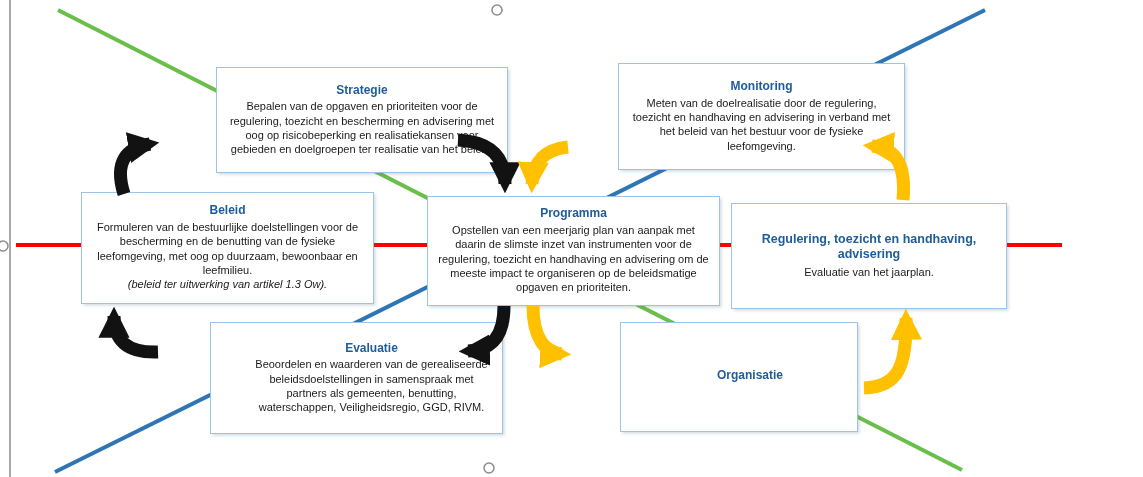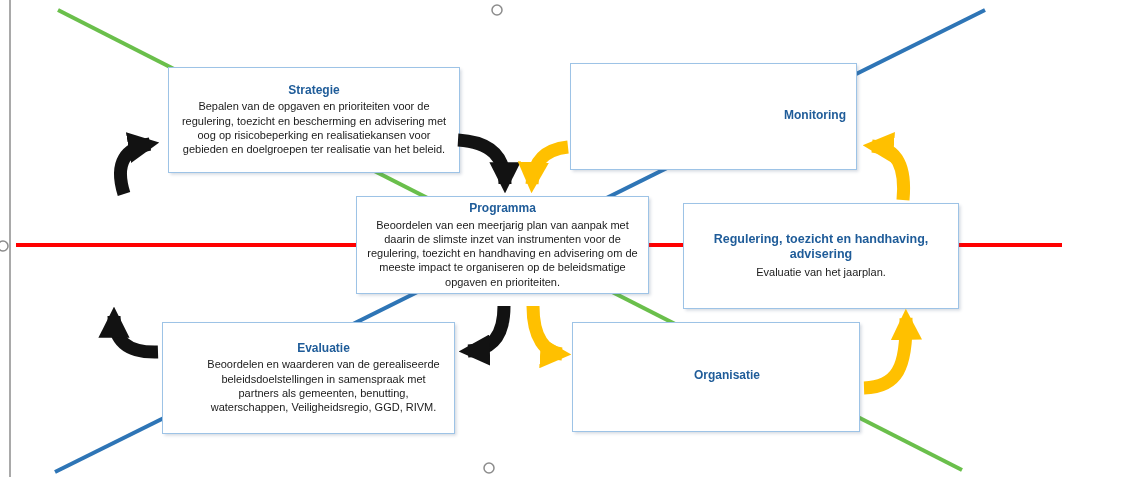--- a/index.html
+++ b/index.html
@@ -25,61 +25,67 @@
 
   .handle { fill:#ffffff; stroke: var(--handle-gray, #8c8c8c); stroke-width:1.5; }
   .border-line { stroke: var(--handle-gray, #8c8c8c); stroke-width:1.5; }
 
   .box {
     position:absolute; z-index:2; background:#ffffff;
     border:1px solid var(--box-border, #9dc3e6);
     box-shadow:1.5px 1.5px 3px rgba(80,100,130,0.25);
     display:flex; flex-direction:column; justify-content:center;
     text-align:center; padding:4px 10px; box-sizing:border-box;
-    color:#1a1a1a; font-size:11px; line-height:1.3;
+    color:#1a1a1a; font-size:11px; line-height:1.3;margin-left:48px;
   }
   .box .title {
     color: var(--title-blue, #1f5c99);
     font-weight:bold; font-size:12px; line-height:1.15; margin-bottom:2px;
   }
   .box .note { font-style:italic; }
 
   #box-strategie   { left:168px; top:67px;  width:292px; height:106px; }
-  #box-monitoring  { left:570px; top:63px;  width:287px; height:107px;align-items:flex-end; }
+  #box-monitoring  { left:570px; top:63px;  width:287px; height:107px; }
   #box-beleid      { left:33px;  top:192px; width:293px; height:112px; }
-  #box-programma   { left:356px; top:196px; width:293px; height:98px;justify-content:flex-end; }
+  #box-programma   { left:379px; top:196px; width:293px; height:110px; }
   #box-regulering  { left:683px; top:203px; width:276px; height:106px; }
   #box-regulering .title { font-size:12.5px; margin-bottom:4px; }
   #box-evaluatie   { left:162px; top:322px; width:293px; height:112px;padding-left:40px; }
-  #box-organisatie { left:572px; top:322px; width:288px; height:110px;padding-left:32px; }
+  #box-organisatie { left:572px; top:322px; width:238px; height:110px;padding-left:32px; }
 </style>
 </head>
 <body>
 
 <div class="stage">
 
   <svg class="layer bg-lines" width="1143" height="477" viewBox="0 0 1143 477">
     <line class="bgline red" x1="16" y1="245" x2="1062" y2="245"></line>
     <line class="bgline green" x1="58" y1="10" x2="962" y2="470"></line>
     <line class="bgline blue" x1="55" y1="472" x2="985" y2="10"></line>
   </svg>
 
+  <div class="box" id="box-beleid">
+    <div class="title">Beleid</div>
+    <div class="body">Formuleren van de bestuurlijke doelstellingen voor de bescherming en de benutting van de fysieke leefomgeving, met oog op duurzaam, bewoonbaar en leefmilieu.</div>
+    <div class="note">(beleid ter uitwerking van artikel 1.3 Ow).</div>
+  </div>
 
   <div class="box" id="box-strategie">
     <div class="title">Strategie</div>
     <div class="body">Bepalen van de opgaven en prioriteiten voor de regulering, toezicht en bescherming en advisering met oog op risicobeperking en realisatiekansen voor gebieden en doelgroepen ter realisatie van het beleid.</div>
   </div>
 
   <div class="box" id="box-monitoring">
     <div class="title">Monitoring</div>
+    <div class="body">Meten van de doelrealisatie door de regulering, toezicht en handhaving en advisering in verband met het beleid van het bestuur voor de fysieke leefomgeving.</div>
   </div>
 
   <div class="box" id="box-programma">
     <div class="title">Programma</div>
-    <div class="body">Beoordelen van een meerjarig plan van aanpak met daarin de slimste inzet van instrumenten voor de regulering, toezicht en handhaving en advisering om de meeste impact te organiseren op de beleidsmatige opgaven en prioriteiten.</div>
+    <div class="body">Opstellen van een meerjarig plan van aanpak met daarin de slimste inzet van instrumenten voor de regulering, toezicht en handhaving en advisering om de meeste impact te organiseren op de beleidsmatige opgaven en prioriteiten.</div>
   </div>
 
   <div class="box" id="box-regulering">
     <div class="title">Regulering, toezicht en handhaving, advisering</div>
     <div class="body">Evaluatie van het jaarplan.</div>
   </div>
 
   <div class="box" id="box-evaluatie">
     <div class="title">Evaluatie</div>
     <div class="body">Beoordelen en waarderen van de gerealiseerde beleidsdoelstellingen in samenspraak met partners als gemeenten, benutting, waterschappen, Veiligheidsregio, GGD, RIVM.</div>

